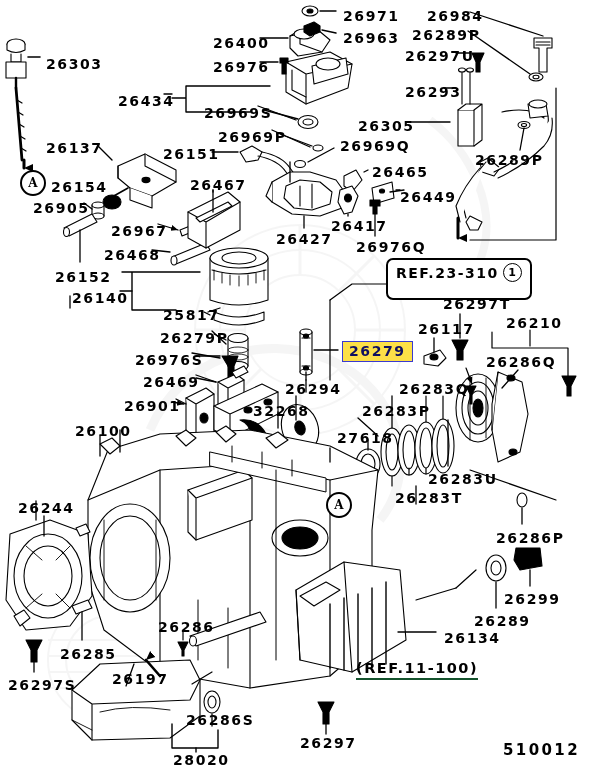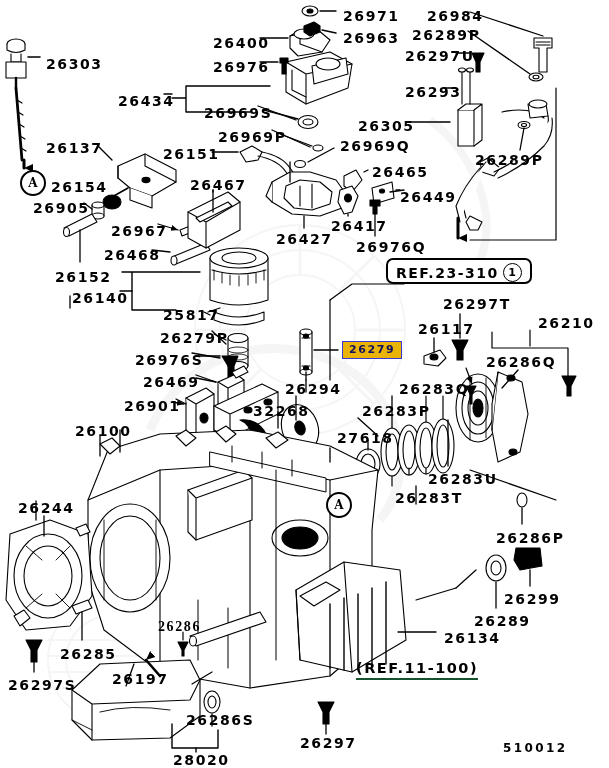--- a/index.html
+++ b/index.html
@@ -16,44 +16,44 @@
   #art{position:absolute;left:0;top:0;width:609px;height:768px;z-index:1;
        pointer-events:none;}
 
   
   .lbl{position:absolute;z-index:3;white-space:nowrap;color:#000;
        font-family:"DejaVu Sans","Liberation Sans",sans-serif;
        font-size:14px;font-weight:700;letter-spacing:1.6px;
        line-height:1;}
 
   
-  .hl{position:absolute;z-index:4;background:#eab308;border:1.5px solid #3a3ad0;
-      color:#101060;font-size:11px;font-weight:700;letter-spacing:1.6px;
+  .hl{position:absolute;z-index:4;background:#fde047;border:1.5px solid #3a3ad0;
+      color:#101060;font-size:14px;font-weight:700;letter-spacing:1.6px;
       padding:2px 6px 3px 6px;line-height:1;}
 
   
   .refbox{position:absolute;z-index:4;border:2px solid #000;border-radius:7px;
           background:#fff;color:#000;font-size:14px;font-weight:700;
-          letter-spacing:1.5px;padding:3px 8px 0 8px;line-height:1;
+          letter-spacing:1.5px;padding:3px 8px 16px 8px;line-height:1;
           display:flex;align-items:center;gap:4px;}
   .refcircle{display:inline-flex;align-items:center;justify-content:center;
              width:17px;height:17px;border:1.6px solid #000;border-radius:50%;
              font-size:11px;letter-spacing:0;font-weight:700;}
   .refplain{position:absolute;z-index:4;color:#000;font-size:14.5px;
             font-weight:700;letter-spacing:1.5px;line-height:1;
             border-bottom:2px solid #14532d;padding-bottom:2px;}
 
   
   .amark{position:absolute;z-index:4;width:22px;height:22px;border:2px solid #000;
          border-radius:50%;background:#fff;display:flex;align-items:center;
          justify-content:center;font-size:12px;font-weight:700;
          font-family:"DejaVu Serif","Liberation Serif",serif;}
 
   
-  .sheetcode{position:absolute;z-index:4;font-size:12px;font-weight:700;
+  .sheetcode{position:absolute;z-index:4;font-size:15px;font-weight:700;
              letter-spacing:2.4px;color:#000;}
 </style>
 </head>
 <body>
 
 <div id="sheet">
 
   <svg id="watermark" viewBox="0 0 609 768" xmlns="http://www.w3.org/2000/svg">
     <g stroke="#555" fill="none" stroke-width="2">
       <circle cx="300" cy="330" r="105"></circle>
@@ -608,38 +608,38 @@
       <div class="lbl" style="left: 331px; top: 219px;">26417</div>
       <div class="lbl" style="left: 104px; top: 248px;">26468</div>
       <div class="lbl" style="left: 276px; top: 232px;">26427</div>
       <div class="lbl" style="left: 356px; top: 240px;">26976Q</div>
       <div class="lbl" style="left: 55px; top: 270px;">26152</div>
       <div class="lbl" style="left: 72px; top: 291px;">26140</div>
       <div class="lbl" style="left: 163px; top: 308px;">25817</div>
       <div class="lbl" style="left: 443px; top: 297px;">26297T</div>
       <div class="lbl" style="left: 160px; top: 331px;">26279P</div>
       <div class="lbl" style="left: 418px; top: 322px;">26117</div>
-      <div class="lbl" style="left: 506px; top: 316px; margin-left: 32px;">26210</div>
+      <div class="lbl" style="left: 506px; top: 316px;">26210</div>
       <div class="lbl" style="left: 135px; top: 353px;">26976S</div>
       <div class="lbl" style="left: 486px; top: 355px;">26286Q</div>
       <div class="lbl" style="left: 143px; top: 375px;">26469</div>
       <div class="lbl" style="left: 285px; top: 382px;">26294</div>
       <div class="lbl" style="left: 399px; top: 382px;">26283Q</div>
       <div class="lbl" style="left: 124px; top: 399px;">26901</div>
       <div class="lbl" style="left: 362px; top: 404px;">26283P</div>
       <div class="lbl" style="left: 253px; top: 404px;">32268</div>
       <div class="lbl" style="left: 75px; top: 424px;">26100</div>
       <div class="lbl" style="left: 337px; top: 431px;">27618</div>
       <div class="lbl" style="left: 428px; top: 472px;">26283U</div>
       <div class="lbl" style="left: 18px; top: 501px;">26244</div>
       <div class="lbl" style="left: 395px; top: 491px;">26283T</div>
       <div class="lbl" style="left: 496px; top: 531px;">26286P</div>
       <div class="lbl" style="left: 504px; top: 592px;">26299</div>
       <div class="lbl" style="left: 60px; top: 647px;">26285</div>
-      <div class="lbl" style="left: 158px; top: 620px; font-family: Liberation Serif, serif;">26286</div>
+      <div class="lbl" style="left: 158px; top: 620px;">26286</div>
       <div class="lbl" style="left: 474px; top: 614px;">26289</div>
       <div class="lbl" style="left: 444px; top: 631px;">26134</div>
       <div class="lbl" style="left: 8px; top: 678px;">26297S</div>
       <div class="lbl" style="left: 112px; top: 672px;">26197</div>
       <div class="lbl" style="left: 186px; top: 713px;">26286S</div>
       <div class="lbl" style="left: 300px; top: 736px;">26297</div>
       <div class="lbl" style="left: 173px; top: 753px;">28020</div>
     </div>
 
   <div class="hl" style="left:342px;top:341px;">26279</div>

